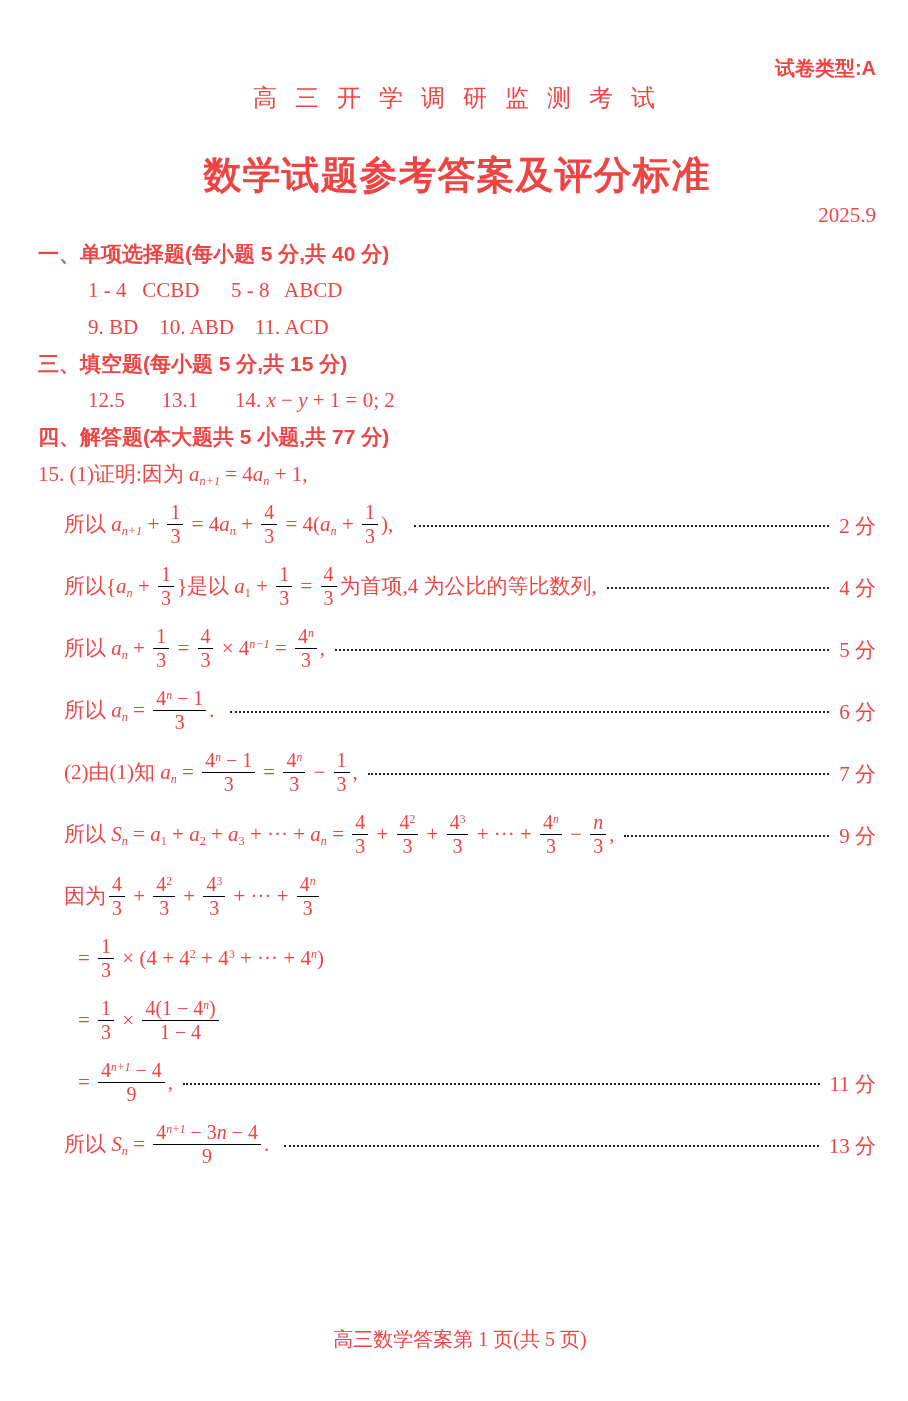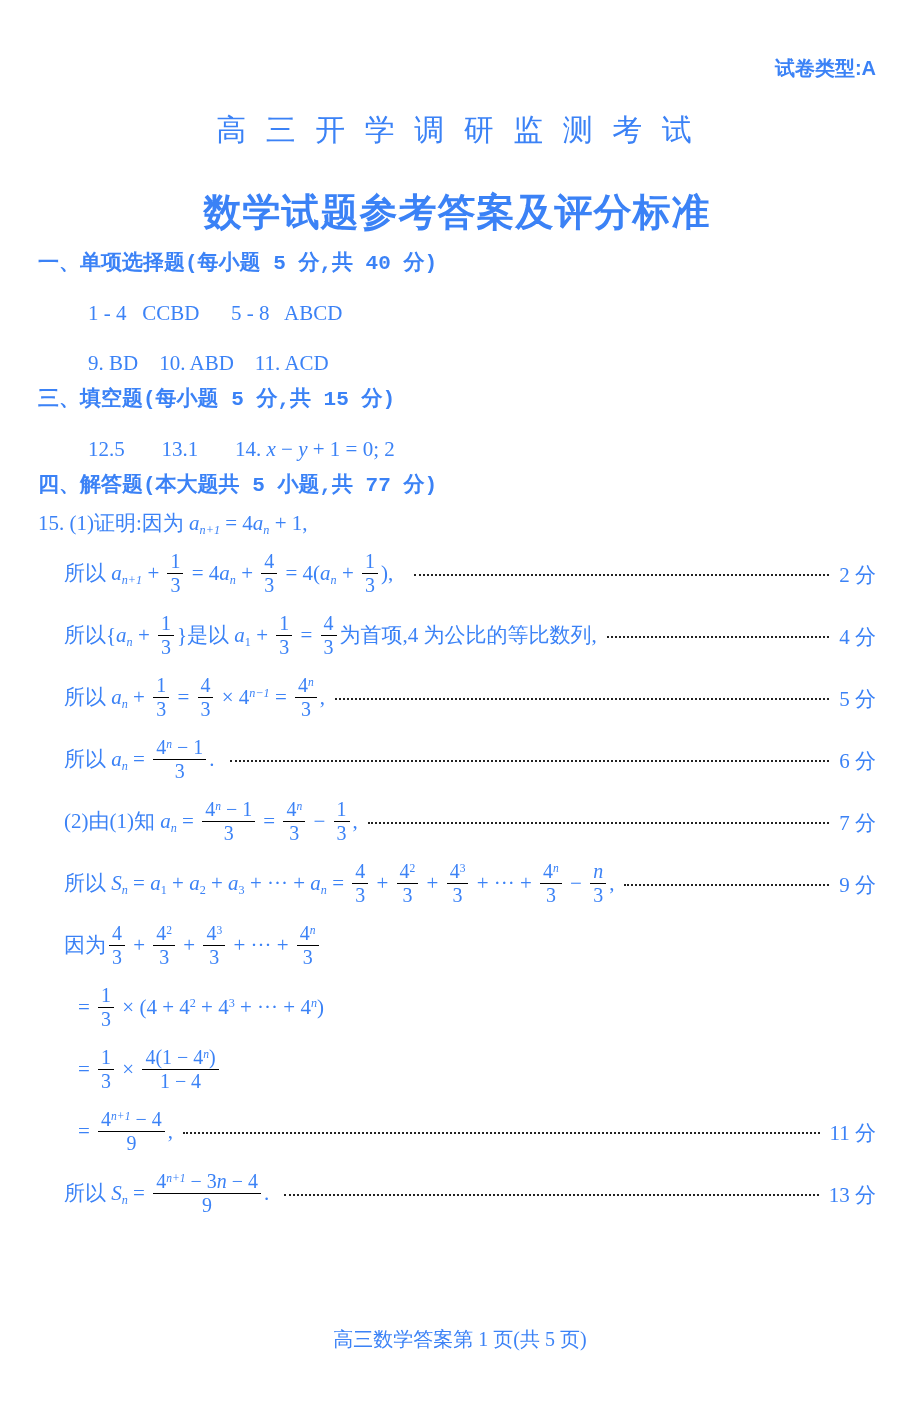--- a/index.html
+++ b/index.html
@@ -1,44 +1,44 @@
 <!DOCTYPE html>
 <html><head>
 <meta charset="utf-8">
 <style>
   html,body{margin:0;padding:0;background:#ffffff;}
   .page{
     width:908px;height:1401px;box-sizing:border-box;
     padding:55px 32px 0 38px;position:relative;overflow:hidden;
-    background:#ffffff;color:#3b82f6;
+    background:#ffffff;color:#ef4444;
     font-family:"Liberation Serif","DejaVu Serif",serif;
     font-size:21px;
   }
   .paper-type{
     text-align:right;
     font-family:"Liberation Sans","DejaVu Sans",sans-serif;
     font-weight:700;font-size:20px;
   }
   .title{
-    text-align:center;font-size:30px;font-weight:400;
-    letter-spacing:6px;margin-top:28px;white-space:pre;
+    text-align:center;font-size:24px;font-weight:400;
+    letter-spacing:6px;white-space:pre;
   }
   .subtitle{
     text-align:center;
     font-family:"Liberation Sans","DejaVu Sans",sans-serif;
     font-weight:700;font-size:38px;letter-spacing:1px;margin-top:36px;
   }
   .date{text-align:right;font-size:21px;margin-top:2px;}
   .content{margin-top:8px;}
   .heading{
-    font-family:Liberation Mono, monospace;
+    font-family:Liberation Sans, sans-serif;
     font-weight:700;font-size:21px;line-height:36px;
   }
   .mline{display:flex;align-items:center;min-height:37px;}
-  .answer{padding-left:50px;margin-top:13px;}
+  .answer{padding-left:50px;}
   .ind0{padding-left:0;}
   .ind1{padding-left:26px;}
   .ind2{padding-left:40px;}
   .short{min-height:40px;}
   .tall{min-height:62px;}
   .mcontent{white-space:pre;}
   .it{font-style:italic;}
   .sb{font-size:0.58em;vertical-align:-0.35em;}
   .sp{font-size:0.58em;vertical-align:0.55em;}
   .frac{
@@ -55,20 +55,21 @@
     text-align:center;font-size:20px;
   }
 </style>
 </head>
 <body>
 
 <div class="page">
   <div class="paper-type">试卷类型:A</div>
   <div class="title">高 三 开 学 调 研 监 测 考 试</div>
   <div class="subtitle">数学试题参考答案及评分标准</div>
+  <div class="date">2025.9</div>
   <div class="content">
       <div class="heading">一、单项选择题(每小题 5 分,共 40 分)</div>
       <div class="mline answer">
         <span class="mcontent"><span class="tk">1 - 4   CCBD      5 - 8   ABCD</span></span>
       </div>
       <div class="mline answer">
         <span class="mcontent"><span class="tk">9. BD    10. ABD    11. ACD</span></span>
       </div>
       <div class="heading">三、填空题(每小题 5 分,共 15 分)</div>
       <div class="mline answer">

